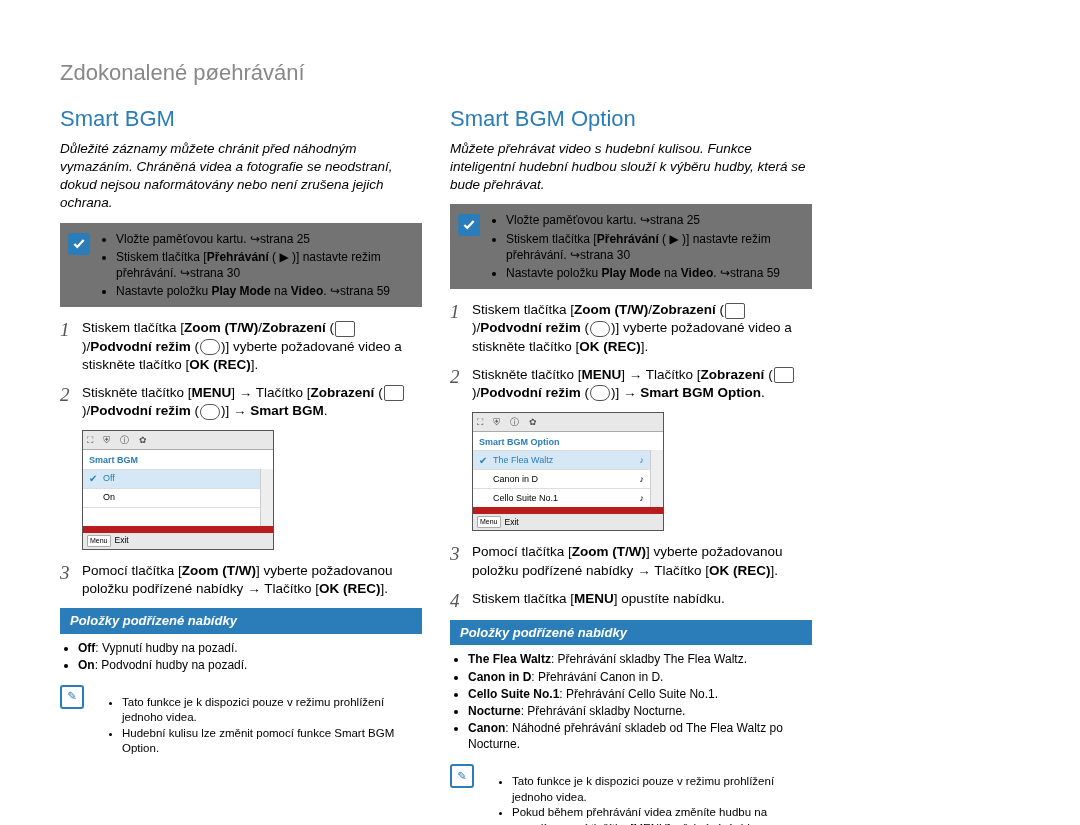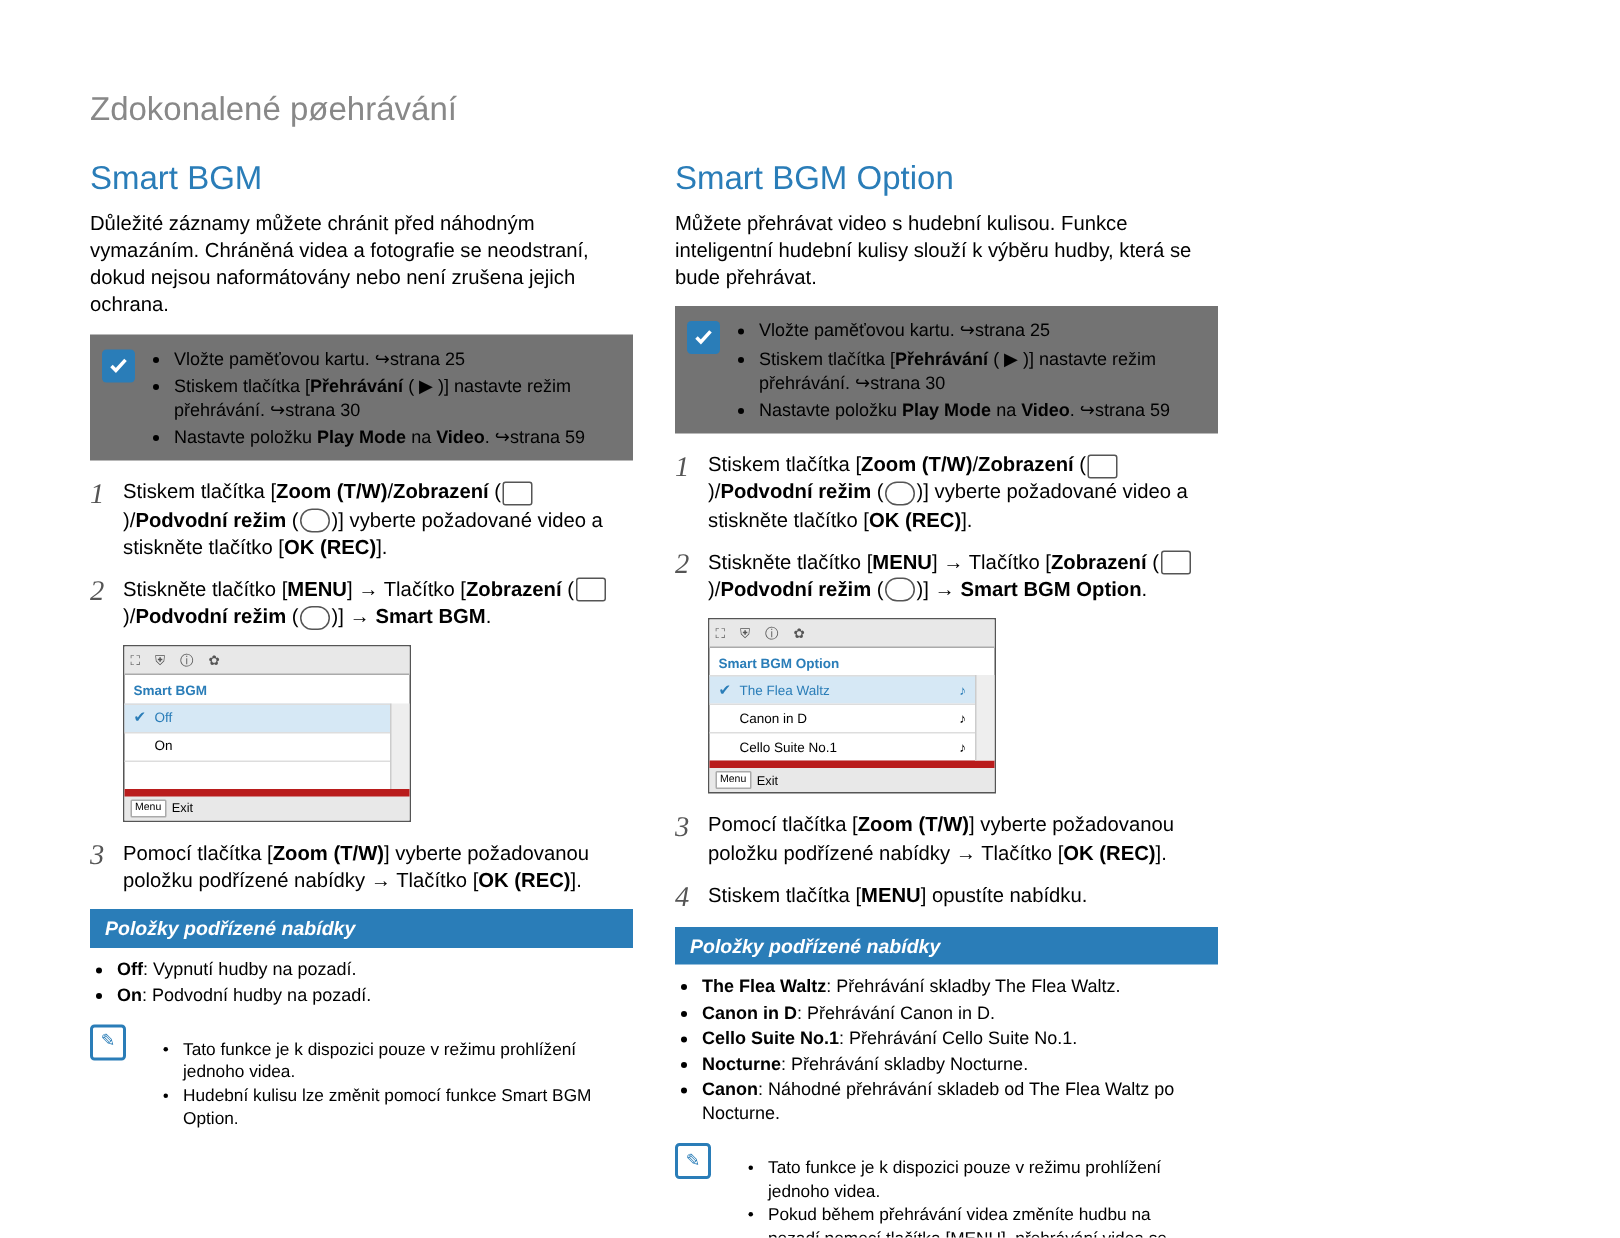--- a/index.html
+++ b/index.html
@@ -33,20 +33,21 @@
     line-height: 1.35;
   }
   .section-title {
     color: #2a7db8;
     font-size: 22px;
     font-weight: normal;
     margin-bottom: 6px;
   }
   .intro {
     margin-bottom: 10px;
+    font-style: italic;
   }
   .note-box {
     background: #737373;
     display: flex;
     padding: 6px 8px;
     margin: 6px 0 12px 0;
     font-size: 12px;
     align-items: flex-start;
   }
   .note-icon {
@@ -131,21 +132,21 @@
   }
   .ss-check {
     color: #2a7db8;
     font-size: 10px;
     width: 10px;
   }
   .ss-body-wrap { display: flex; }
   .ss-body { flex: 1; }
   .ss-footer {
     background: #e8e8e8;
-    border-top: 5px solid #b91c1c;
+    border-top: 7px solid #b91c1c;
     height: 16px;
     display: flex;
     align-items: center;
     padding: 0 4px;
     gap: 4px;
     font-size: 8.5px;
   }
   .ss-btn { border: 1px solid #aaa; background:#fff; padding: 0 2px; border-radius:1px; font-size:7px; line-height:10px;}
   .submenu-bar {
     background: #2a7db8;
@@ -281,21 +282,21 @@
         <div class="tip-icon">✎</div>
         <ul class="tip-list">
           <li>Tato funkce je k dispozici pouze v režimu prohlížení jednoho videa.</li>
           <li>Hudební kulisu lze změnit pomocí funkce Smart BGM Option.</li>
         </ul>
       </div>
     </div>
 
     <div class="col">
       <div class="section-title">Smart BGM Option</div>
-      <div class="intro">Můžete přehrávat video s hudební kulisou. Funkce inteligentní hudební kulisy slouží k výběru hudby, která se bude přehrávat.</div>
+      <div class="intro">Můžete přehrávat video s hudební kulisou. Funkce inteligentní hudební hudbou slouží k výběru hudby, která se bude přehrávat.</div>
 
       <div class="note-box">
         <div class="note-icon">
           <svg viewBox="0 0 24 24" fill="none" stroke="#fff" stroke-width="4">
               <path d="M4 12l5 5L20 5"></path>
             </svg>
         </div>
         <ul class="note-list">
           <li><span>Vložte paměťovou kartu. </span><span>↪strana 25</span></li>
           <li><span>Stiskem tlačítka [</span><b>Přehrávání</b><span> ( ▶ )] nastavte režim přehrávání. </span><span>↪strana 30</span></li>

